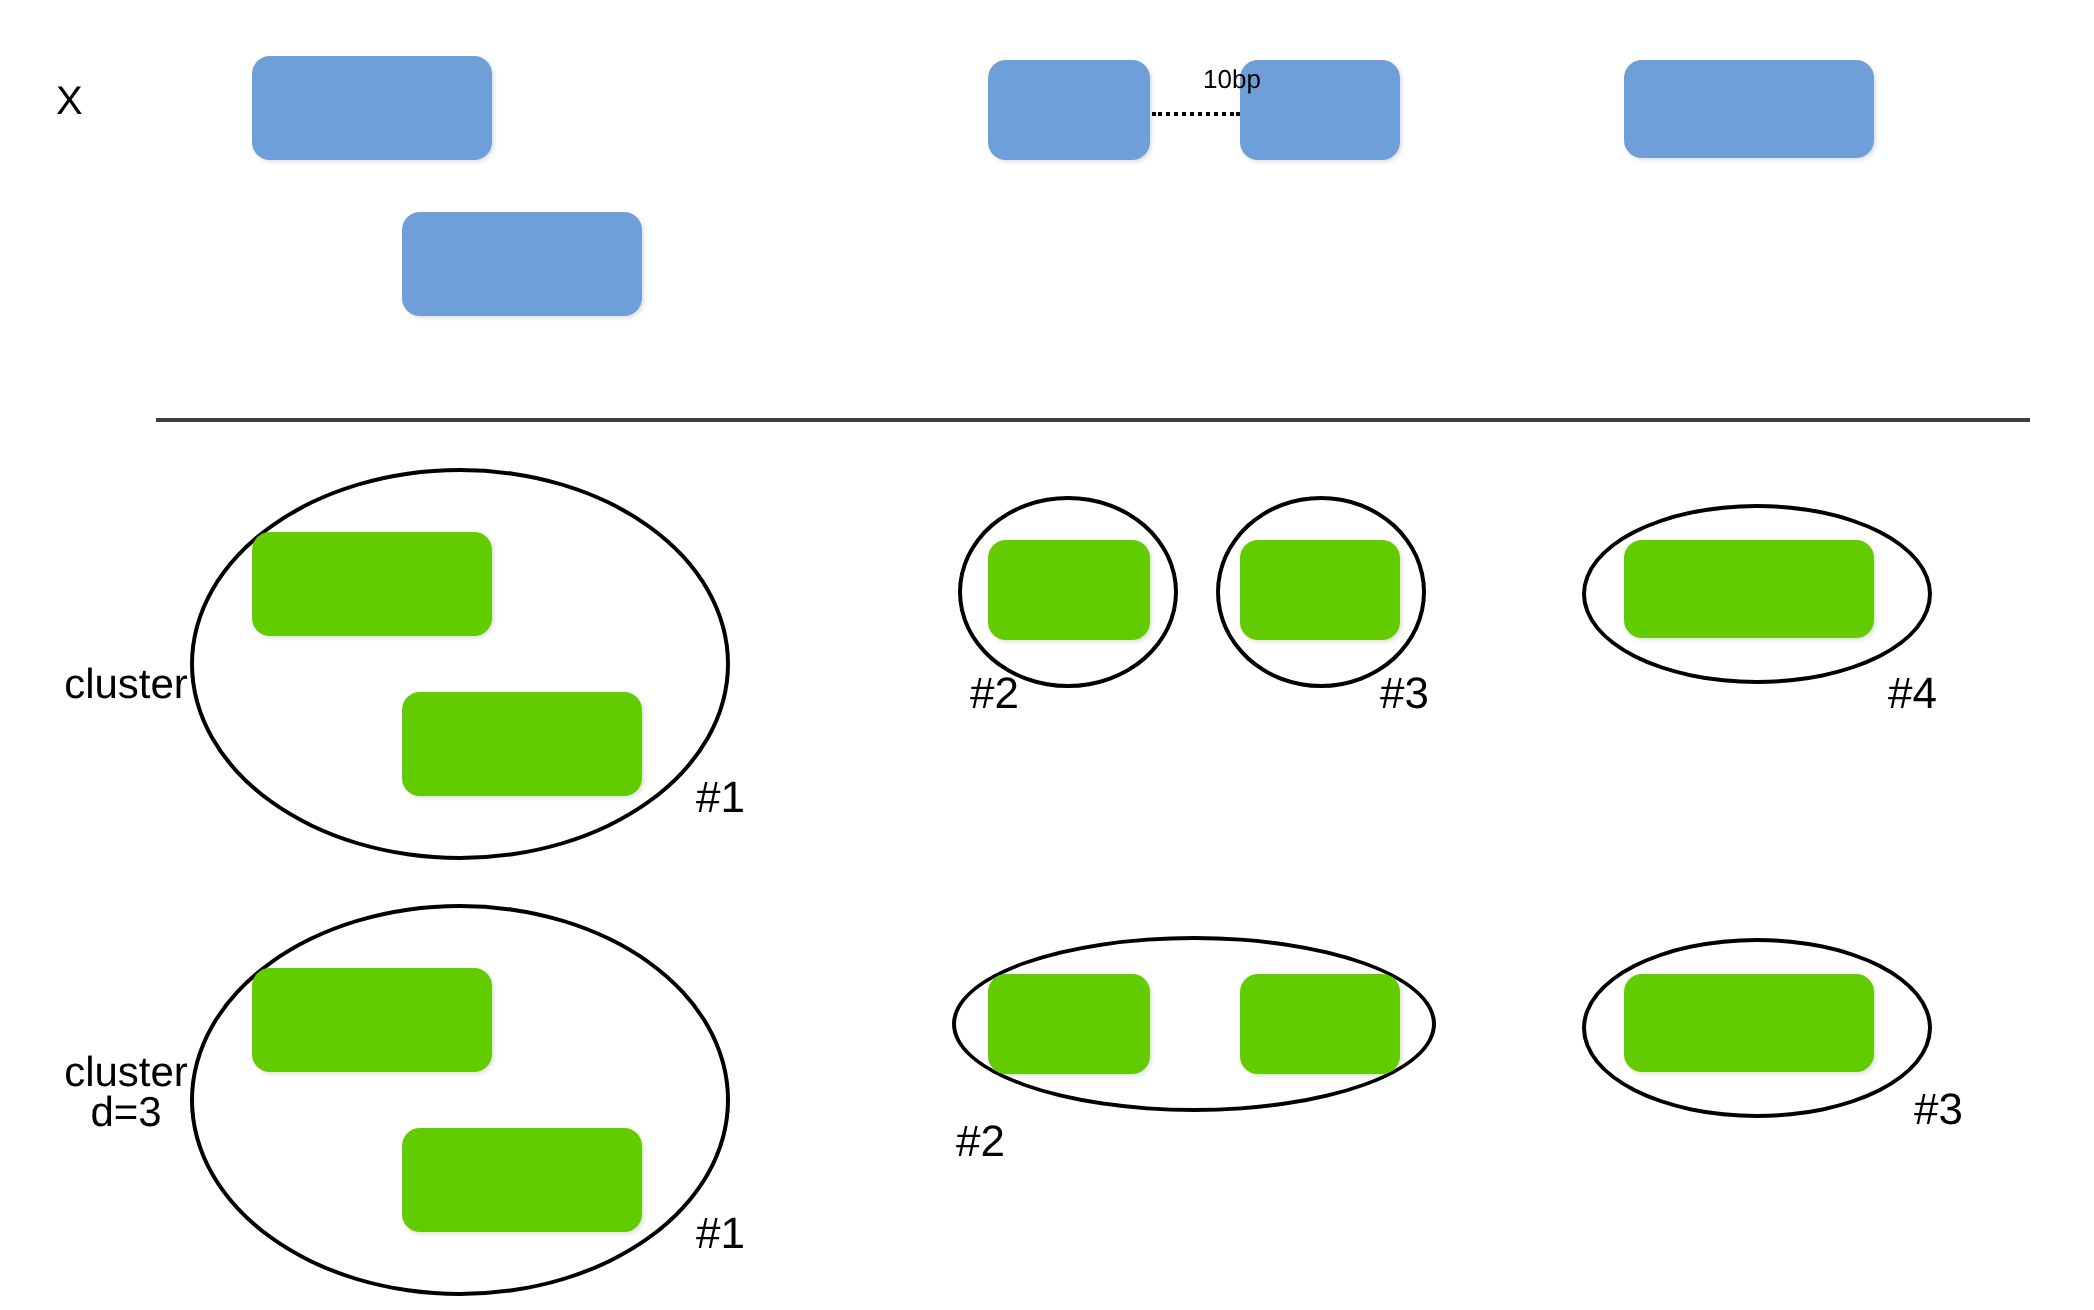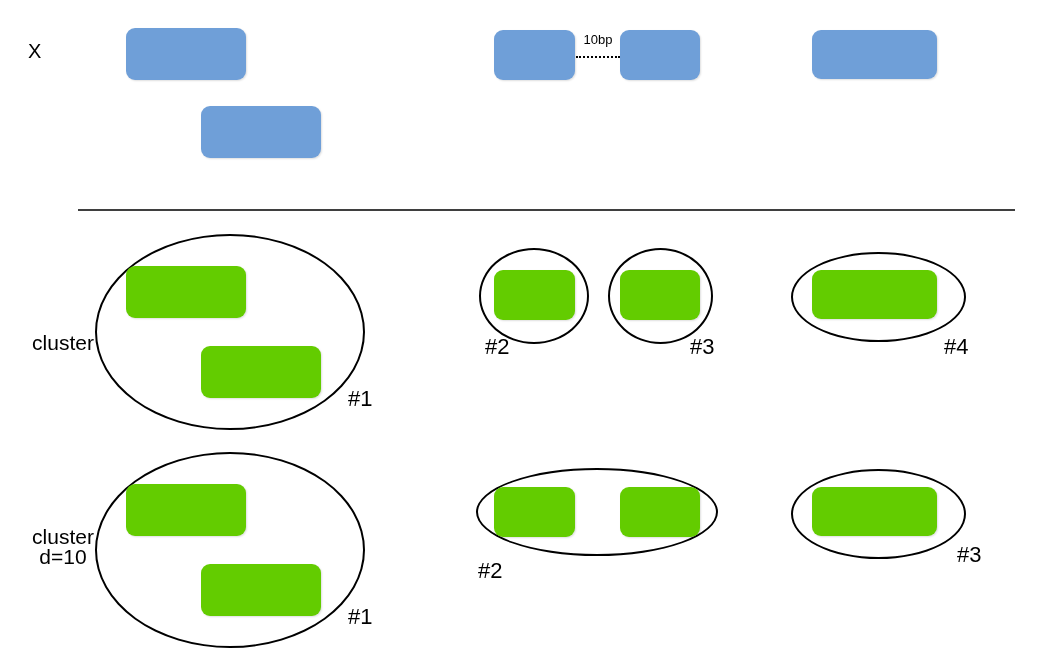--- a/index.html
+++ b/index.html
@@ -74,21 +74,21 @@
 
   <div class="lbl lbl-axis" style="left:28px; top:40px;">X</div>
 
   <div class="interval blue" style="left:126px; top:28px; width:120px; height:52px;"></div>
   <div class="interval blue" style="left:201px; top:106px; width:120px; height:52px;"></div>
   <div class="interval blue" style="left:494px; top:30px; width:81px; height:50px;"></div>
   <div class="interval blue" style="left:620px; top:30px; width:80px; height:50px;"></div>
   <div class="interval blue" style="left:812px; top:30px; width:125px; height:49px;"></div>
 
   <div class="dotted-connector" style="left:576px; top:56px; width:44px;"></div>
-  <div class="lbl lbl-dist" style="left:578px; top:33px; width:40px;">10bp</div>
+  <div class="lbl lbl-dist" style="left:596px; top:33px; width:40px;">10bp</div>
 
   <div class="divider" style="left:78px; top:209px; width:937px;"></div>
 
   <div class="lbl lbl-row" style="left:8px; top:331px; width:110px;">cluster</div>
 
   <div class="ellipse" style="left:95px; top:234px; width:270px; height:196px;"></div>
   <div class="interval green" style="left:126px; top:266px; width:120px; height:52px;"></div>
   <div class="interval green" style="left:201px; top:346px; width:120px; height:52px;"></div>
   <div class="lbl lbl-cluster" style="left:348px; top:386px;">#1</div>
 
@@ -98,21 +98,21 @@
 
   <div class="ellipse" style="left:608px; top:248px; width:105px; height:96px;"></div>
   <div class="interval green" style="left:620px; top:270px; width:80px; height:50px;"></div>
   <div class="lbl lbl-cluster" style="left:690px; top:334px;">#3</div>
 
   <div class="ellipse" style="left:791px; top:252px; width:175px; height:90px;"></div>
   <div class="interval green" style="left:812px; top:270px; width:125px; height:49px;"></div>
   <div class="lbl lbl-cluster" style="left:944px; top:334px;">#4</div>
 
   <div class="lbl lbl-row" style="left:8px; top:525px; width:110px;">cluster</div>
-  <div class="lbl lbl-row" style="left:8px; top:545px; width:110px;">d=10</div>
+  <div class="lbl lbl-row" style="left:8px; top:545px; width:110px;">d=3</div>
 
   <div class="ellipse" style="left:95px; top:452px; width:270px; height:196px;"></div>
   <div class="interval green" style="left:126px; top:484px; width:120px; height:52px;"></div>
   <div class="interval green" style="left:201px; top:564px; width:120px; height:52px;"></div>
   <div class="lbl lbl-cluster" style="left:348px; top:604px;">#1</div>
 
   <div class="ellipse" style="left:476px; top:468px; width:242px; height:88px;"></div>
   <div class="interval green" style="left:494px; top:487px; width:81px; height:50px;"></div>
   <div class="interval green" style="left:620px; top:487px; width:80px; height:50px;"></div>
   <div class="lbl lbl-cluster" style="left:478px; top:558px;">#2</div>

